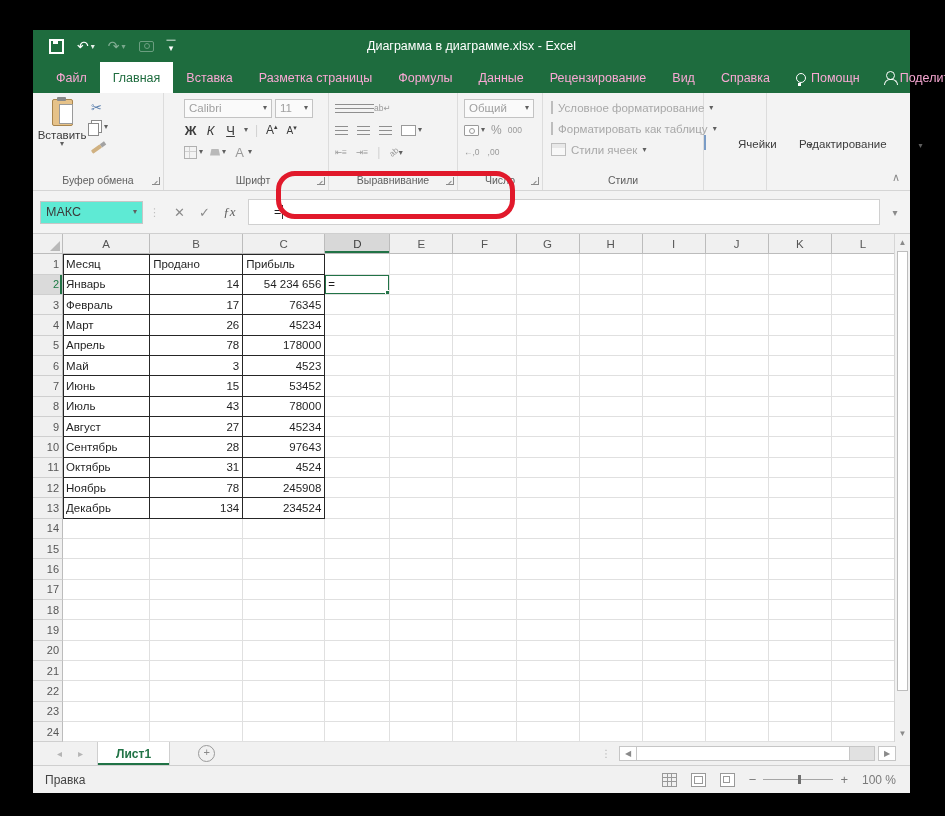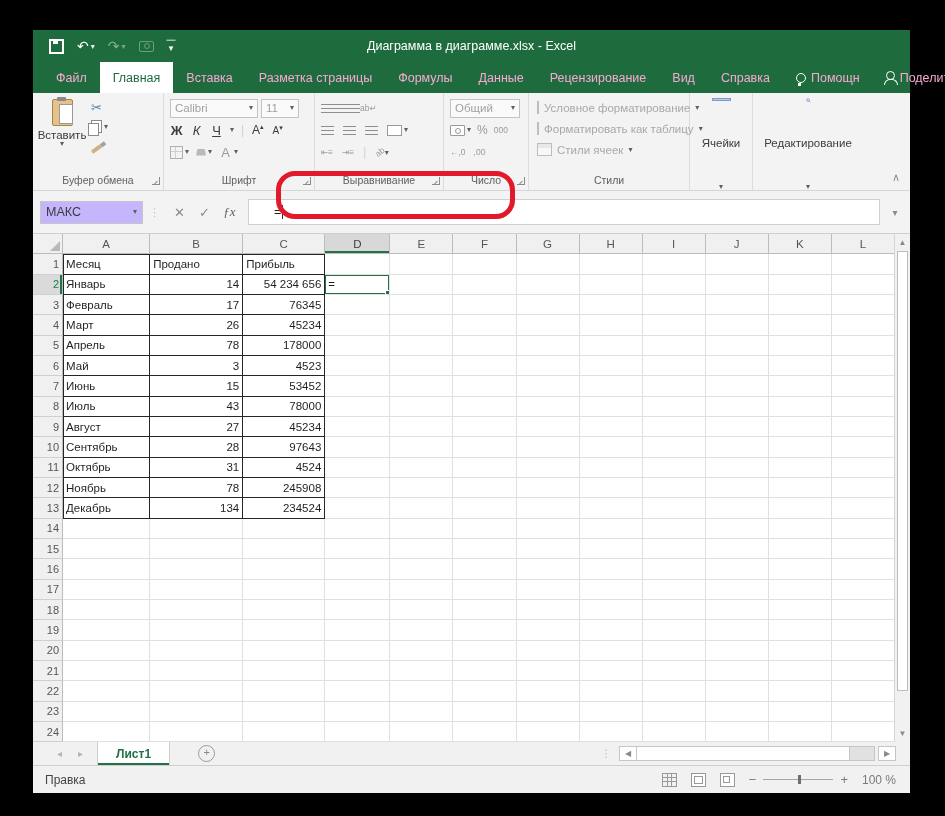--- a/index.html
+++ b/index.html
@@ -68,31 +68,31 @@
      linear-gradient(#0000 0 4px,#d0d0d0 4px 5px,#0000 5px) ,
      linear-gradient(90deg,#0000 0 4px,#d0d0d0 4px 5px,#0000 5px);}
   .i-bucket{width:10px;height:7px;background:#b9b9b9;clip-path:polygon(15% 0,85% 0,100% 100%,0 100%);}
   .bars{width:13px;height:9px;background:repeating-linear-gradient(to bottom,#8f8f8f 0 1.5px,transparent 1.5px 3.8px);}
   .i-merge{width:13px;height:9px;border:1px solid #9a9a9a;background:#fff;}
   .tinytxt{font-size:8.5px;color:#9a9a9a;letter-spacing:0;}
   .i-money{width:13px;height:9px;border:1px solid #9a9a9a;border-radius:1px;position:relative;background:#fdfdfd;}
   .i-money::after{content:"";position:absolute;left:4px;top:2px;width:4px;height:4px;border:1px solid #9a9a9a;border-radius:50%;}
   .style-row{display:flex;align-items:center;gap:5px;height:21px;color:#a8a8a8;font-size:11.5px;white-space:nowrap;}
   .si{width:13px;height:11px;border:1px solid #bdbdbd;background:linear-gradient(#e8e8e8 0 4px,#f8f8f8 4px);}
-  .bigbtn{display:flex;flex-direction:column;align-items:center;justify-content:flex-start;padding-top:5px;color:#3c3c3c;font-size:11.5px;height:100%;box-sizing:border-box;gap:32px;}
+  .bigbtn{display:flex;flex-direction:row;align-items:center;justify-content:flex-start;padding-top:5px;color:#3c3c3c;font-size:11.5px;height:100%;box-sizing:border-box;gap:32px;}
   .i-cells{width:17px;height:13px;border:1px solid #7a9cc6;margin-bottom:4px;background:
       linear-gradient(#b9cde6 0 3px,#0000 3px),
       linear-gradient(90deg,#0000 0 5px,#9ab4d6 5px 6px,#0000 6px 11px,#9ab4d6 11px 12px,#0000 12px),
       linear-gradient(#0000 0 6px,#9ab4d6 6px 7px,#0000 7px);}
   .bigbtn .dd{margin-top:3px;}
   .collapse-chev{position:absolute;right:10px;bottom:6px;color:#8a8a8a;font-size:11px;}
 
   
   .formularow{height:42px;background:#f3f3f3;display:flex;align-items:center;position:relative;border-bottom:1px solid #cfcfcf;flex:none;}
-  .namebox{width:103px;height:23px;background:#c4b5fd;border:1px solid #c6c6c6;margin-left:7px;display:flex;align-items:center;
+  .namebox{width:103px;height:23px;background:#5eead4;border:1px solid #c6c6c6;margin-left:7px;display:flex;align-items:center;
            padding:0 5px;box-sizing:border-box;font-size:12.5px;color:#3c3c3c;justify-content:space-between;}
   .fb-sep{color:#c0c0c0;margin:0 6px;font-size:11px;letter-spacing:1px;}
   .fb-btn{width:25px;text-align:center;color:#8a8a8a;font-size:13px;}
   .fb-fx{font-family:"Liberation Serif",serif;font-style:italic;color:#5f5f5f;font-size:13px;}
   .formula-input{flex:1;height:26px;background:#fff;border:1px solid #d0d0d0;margin-left:6px;display:flex;align-items:center;
                  box-sizing:border-box;font-size:12.5px;color:#1f1f1f;padding-left:25px;}
   .caret{display:inline-block;width:1px;height:14px;background:#333;margin-left:1px;}
   .fb-expand{width:30px;text-align:center;color:#8a8a8a;font-size:10px;}
   .red-oval{position:absolute;left:243px;top:-20px;width:229px;height:38px;border:5px solid #e1192b;border-radius:19px;z-index:9;pointer-events:none;}
 
@@ -227,21 +227,21 @@
               <span class="dd">▾</span>
             </span>
           <span class="crow">
               <span class="i-brush"></span>
             </span>
         </div>
       </div>
       <div class="rlabel"><span>Буфер обмена</span><span class="dlg"></span></div>
     </div>
 
-    <div class="rgroup" style="width:150px;">
+    <div class="rgroup" style="width:150px;margin-left:14px;">
       <div class="rcontent">
         <div class="fg-row" style="gap:3px;">
           <span class="selbox" style="width:88px;">
               <span>Calibri</span>
               <span class="dd">▾</span>
             </span>
           <span class="selbox" style="width:38px;">
               <span>11</span>
               <span class="dd">▾</span>
             </span>

